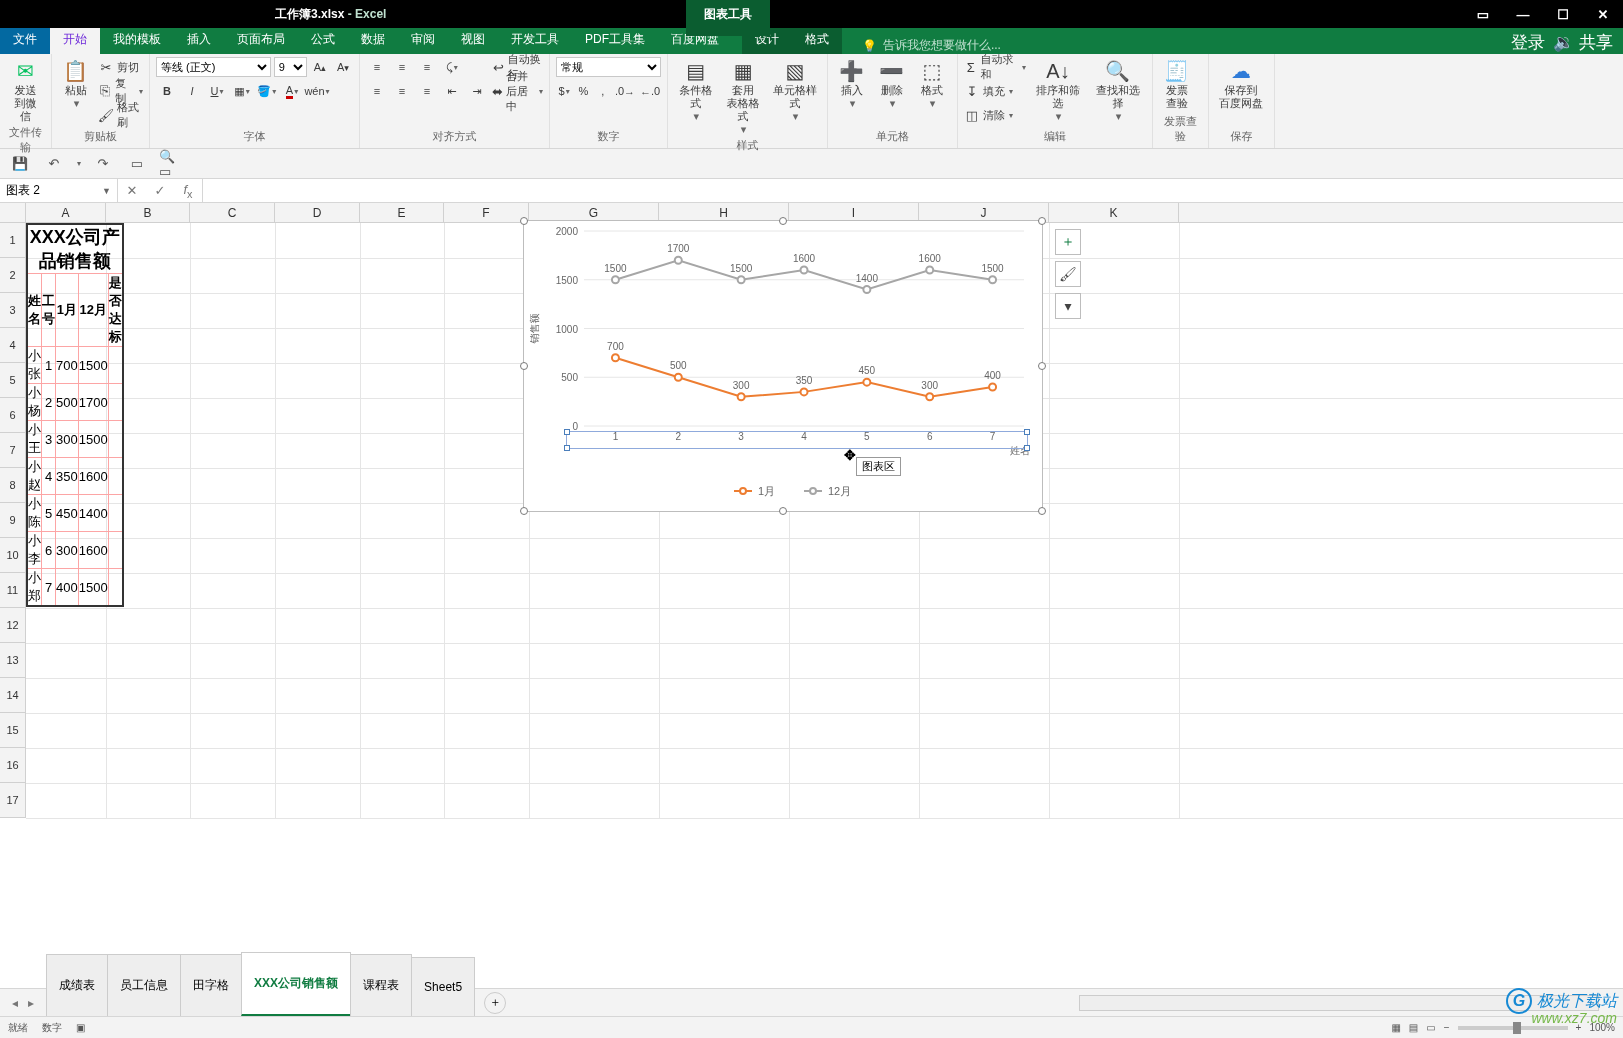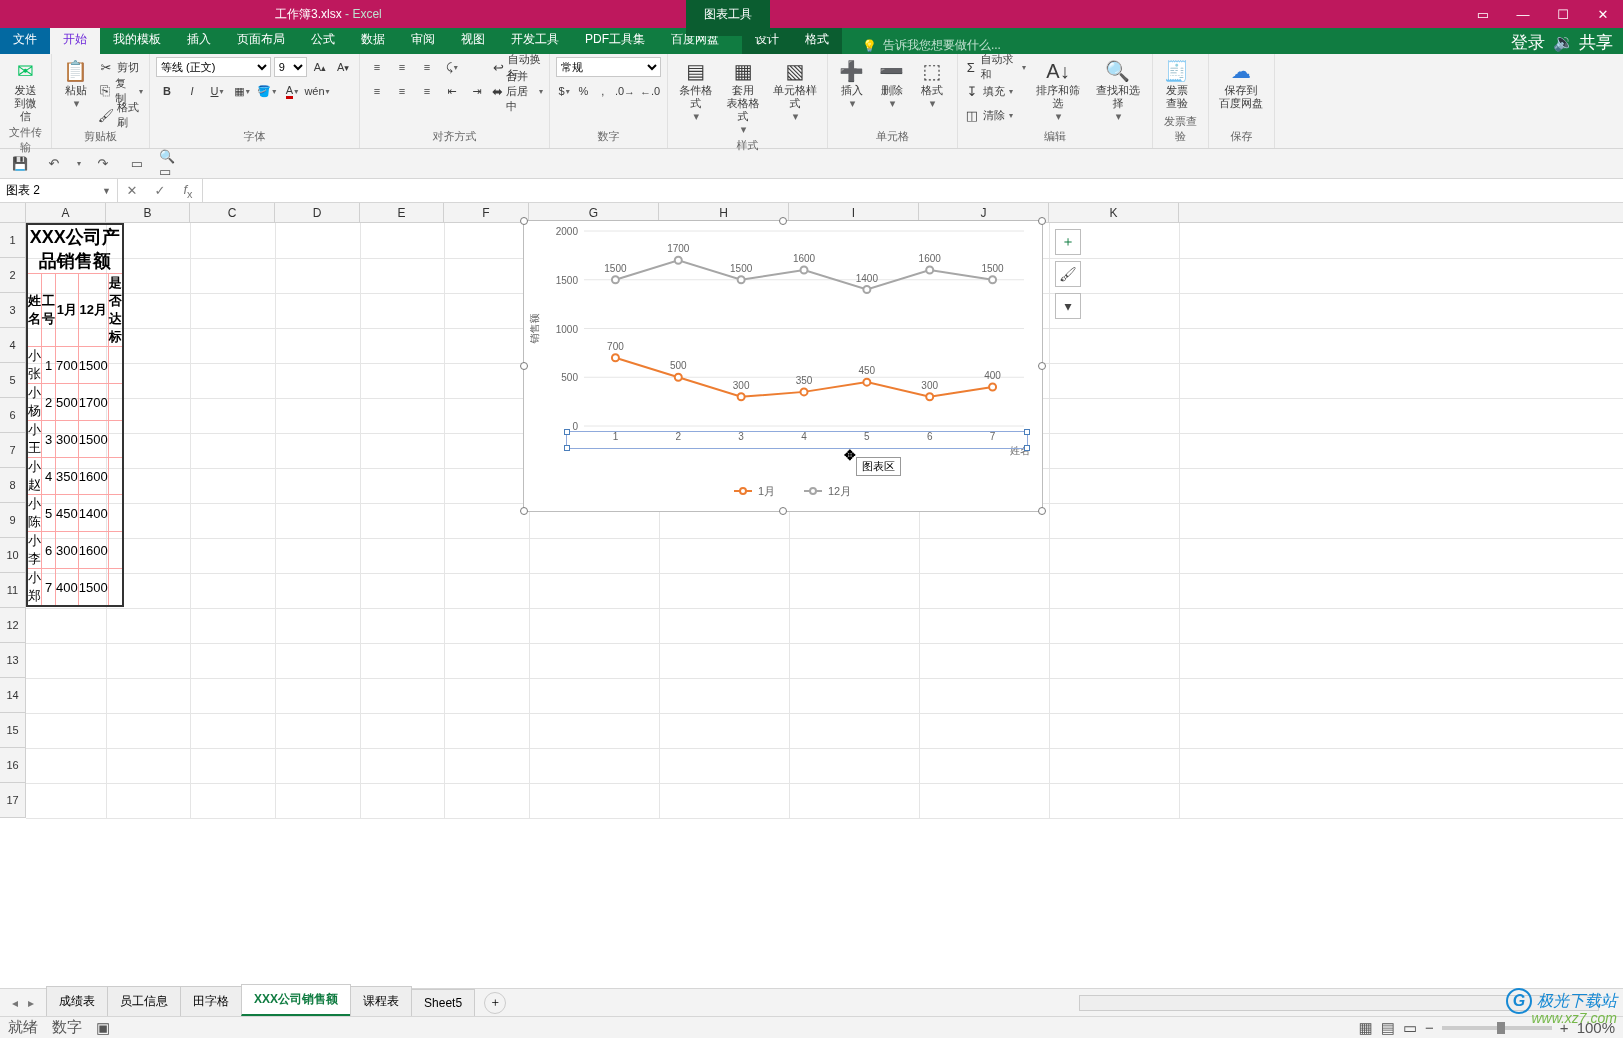--- a/index.html
+++ b/index.html
@@ -1,19 +1,19 @@
 <!DOCTYPE html>
 <html><head>
 <meta charset="utf-8">
 <style>
 * { margin:0; padding:0; box-sizing:border-box; font-family:"Microsoft YaHei","Segoe UI",sans-serif; user-select:none; }
 html,body { width:1623px; height:1038px; overflow:hidden; background:#fff; }
 
 
-.titlebar { height:28px; background:#be185d; display:flex; align-items:center; color:#fff; font-size:12px; position:relative; }
+.titlebar { height:28px; background:#000000; display:flex; align-items:center; color:#fff; font-size:12px; position:relative;font-weight:bold; }
 .titlebar .doc { position:absolute; left:275px; }
 .titlebar .doc span.dim { color:#bfe0cf; }
 .titlebar .ctx { position:absolute; left:686px; background:#0b5d30; height:44px; padding:0 18px; display:flex; align-items:center; }
 .titlebar .winbtns { position:absolute; right:0; display:flex; }
 .titlebar .winbtns div { width:40px; height:28px; display:flex; align-items:center; justify-content:center; font-size:13px; }
 
 
 .menubar { height:26px; background:#107c41; display:flex; align-items:flex-end; color:#fff; font-size:12px; }
 .menubar .mt { padding:5px 13px 6px; cursor:pointer; }
 .menubar .mt.file { background:#0369a1; }
@@ -76,27 +76,27 @@
 .chart-tooltip { position:absolute; background:#fff; border:1px solid #999; font-size:11px; padding:1px 5px; }
 .move-cursor { position:absolute; font-size:14px; color:#000; pointer-events:none; font-weight:bold;}
 .axis-sel { position:absolute; border:1px solid #8faadc; }
 .axis-sel .sq { position:absolute; width:6px; height:6px; background:#fff; border:1px solid #4a7ebB; }
 
 
 .sheetbar { position:absolute; left:0; right:0; bottom:22px; height:28px; background:#f3f3f3; border-top:1px solid #d6d6d6; display:flex; align-items:center; font-size:12px; }
 .sheetbar .nav { display:flex; gap:2px; padding:0 8px; color:#777; }
 .sheetbar .nav span{ padding:2px 4px; cursor:pointer; }
 .sheetbar .tabs { display:flex; align-items:flex-end; height:100%; }
-.sheetbar .tab { padding:6px 12px; border:1px solid #ccc; border-bottom:none; background:#eee; margin-right:-1px; cursor:pointer; }
+.sheetbar .tab { padding:22px 12px; border:1px solid #ccc; border-bottom:none; background:#eee; margin-right:-1px; cursor:pointer; }
 .sheetbar .tab.active { background:#fff; border-bottom:2px solid #107c41; color:#107c41; font-weight:600; }
 .sheetbar .add { width:22px; height:22px; border:1px solid #ccc; border-radius:50%; display:flex; align-items:center; justify-content:center; margin-left:10px; cursor:pointer; }
 .sheetbar .hscroll { margin-left:auto; width:520px; height:16px; background:#eee; border:1px solid #ccc; position:relative; margin-right:24px; }
 
 
-.statusbar { position:absolute; left:0; right:0; bottom:0; height:22px; background:#f3f3f3; border-top:1px solid #d6d6d6; display:flex; align-items:center; font-size:15px; color:#555; padding:0 8px; gap:14px; }
+.statusbar { position:absolute; left:0; right:0; bottom:0; height:22px; background:#f3f3f3; border-top:1px solid #d6d6d6; display:flex; align-items:center; font-size:10px; color:#555; padding:0 8px; gap:14px; }
 .statusbar .right { margin-left:auto; display:flex; align-items:center; gap:8px; }
 .zoom-slider { width:110px; height:4px; background:#ccc; position:relative; }
 .zoom-slider .th { position:absolute; top:-4px; left:50%; width:8px; height:12px; background:#888; }
 
 
 .wm { position:absolute; right:6px; bottom:24px; font-size:16px; font-style:italic; color:#1689d4; display:flex; align-items:center; gap:5px; pointer-events:none;}
 .wm .logo { width:26px; height:26px; border:2px solid #1689d4; border-radius:50%; display:flex; align-items:center; justify-content:center; font-weight:700;}
 .wm .url { position:absolute; right:0; top:22px; font-size:14px; color:#76b84a; }
 
 svg { overflow:visible; }

